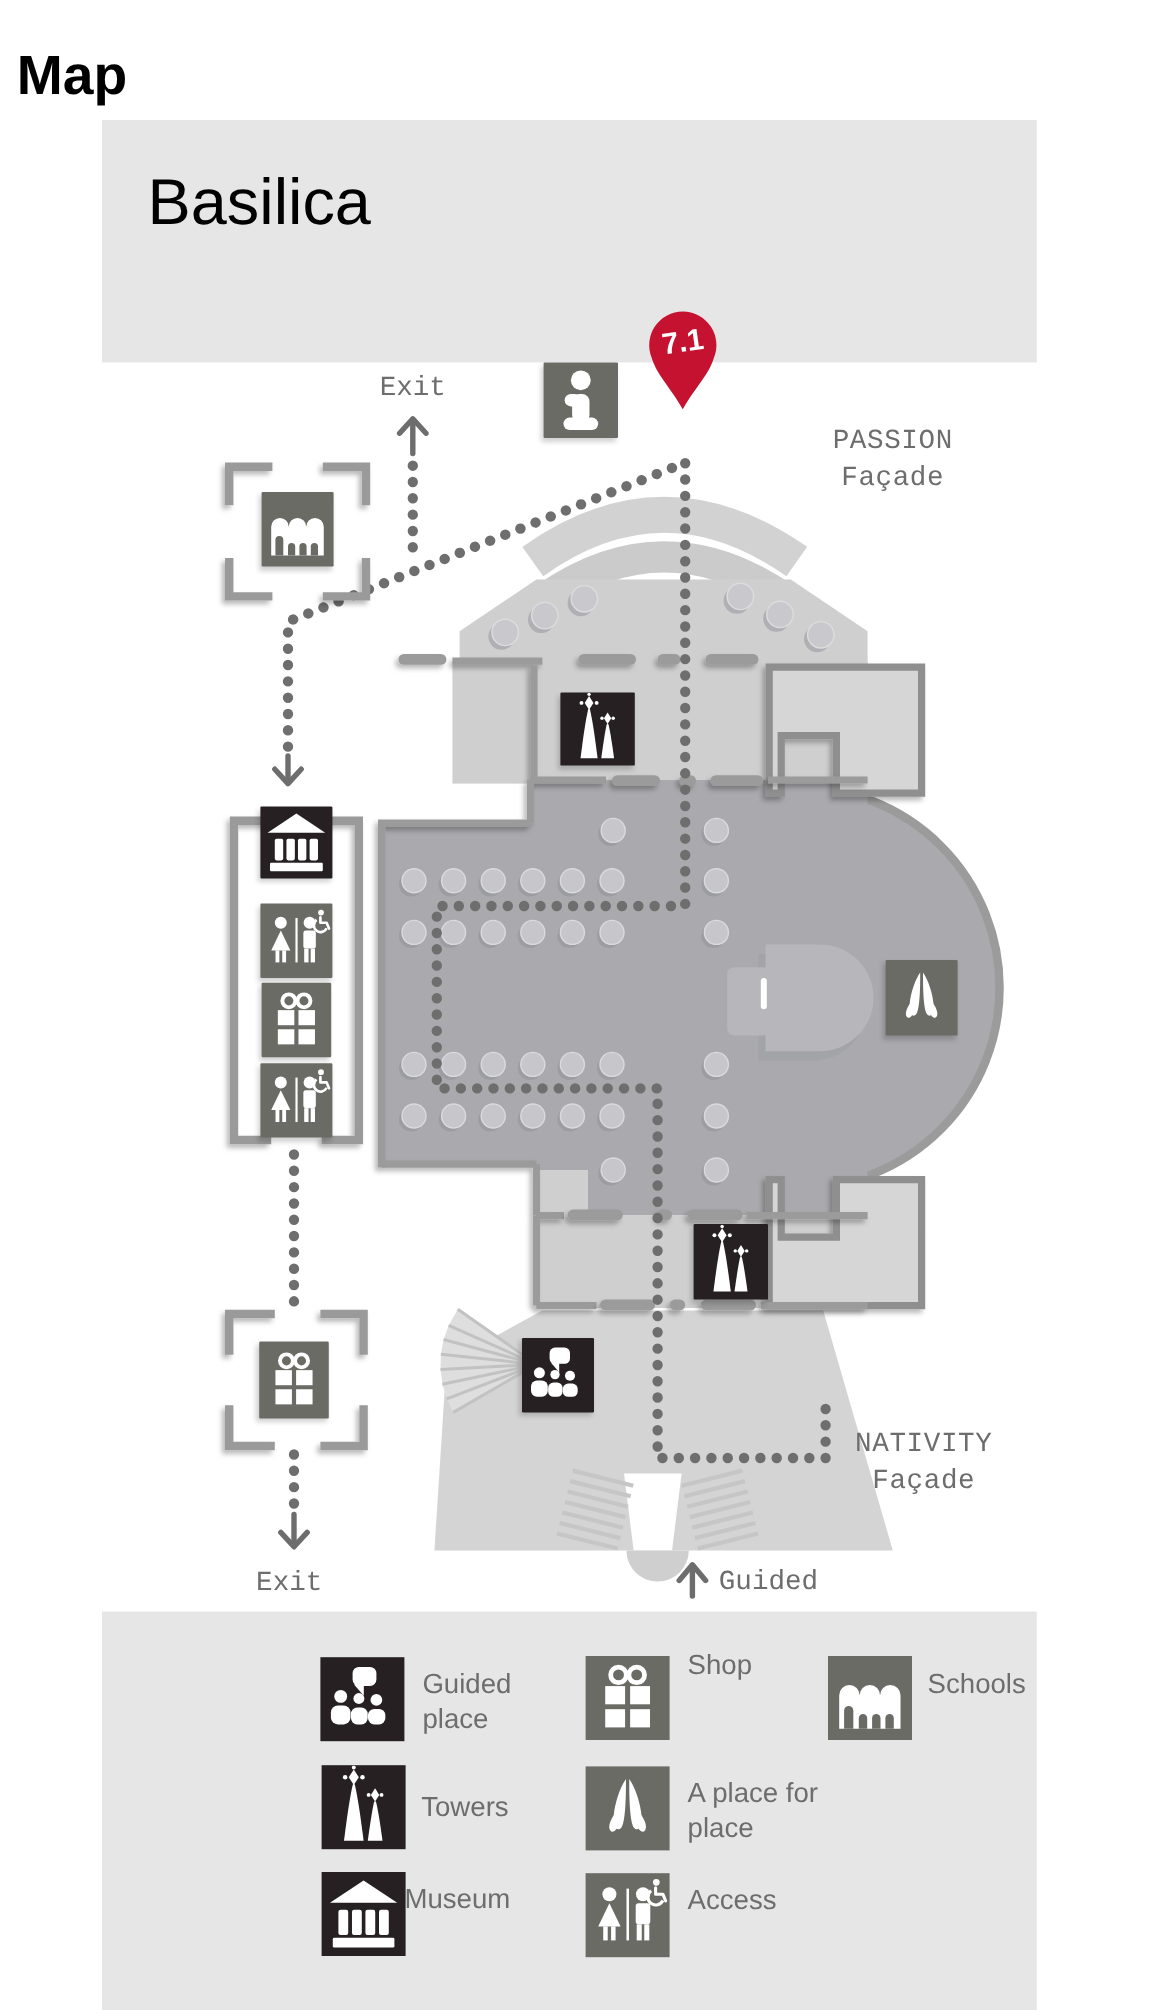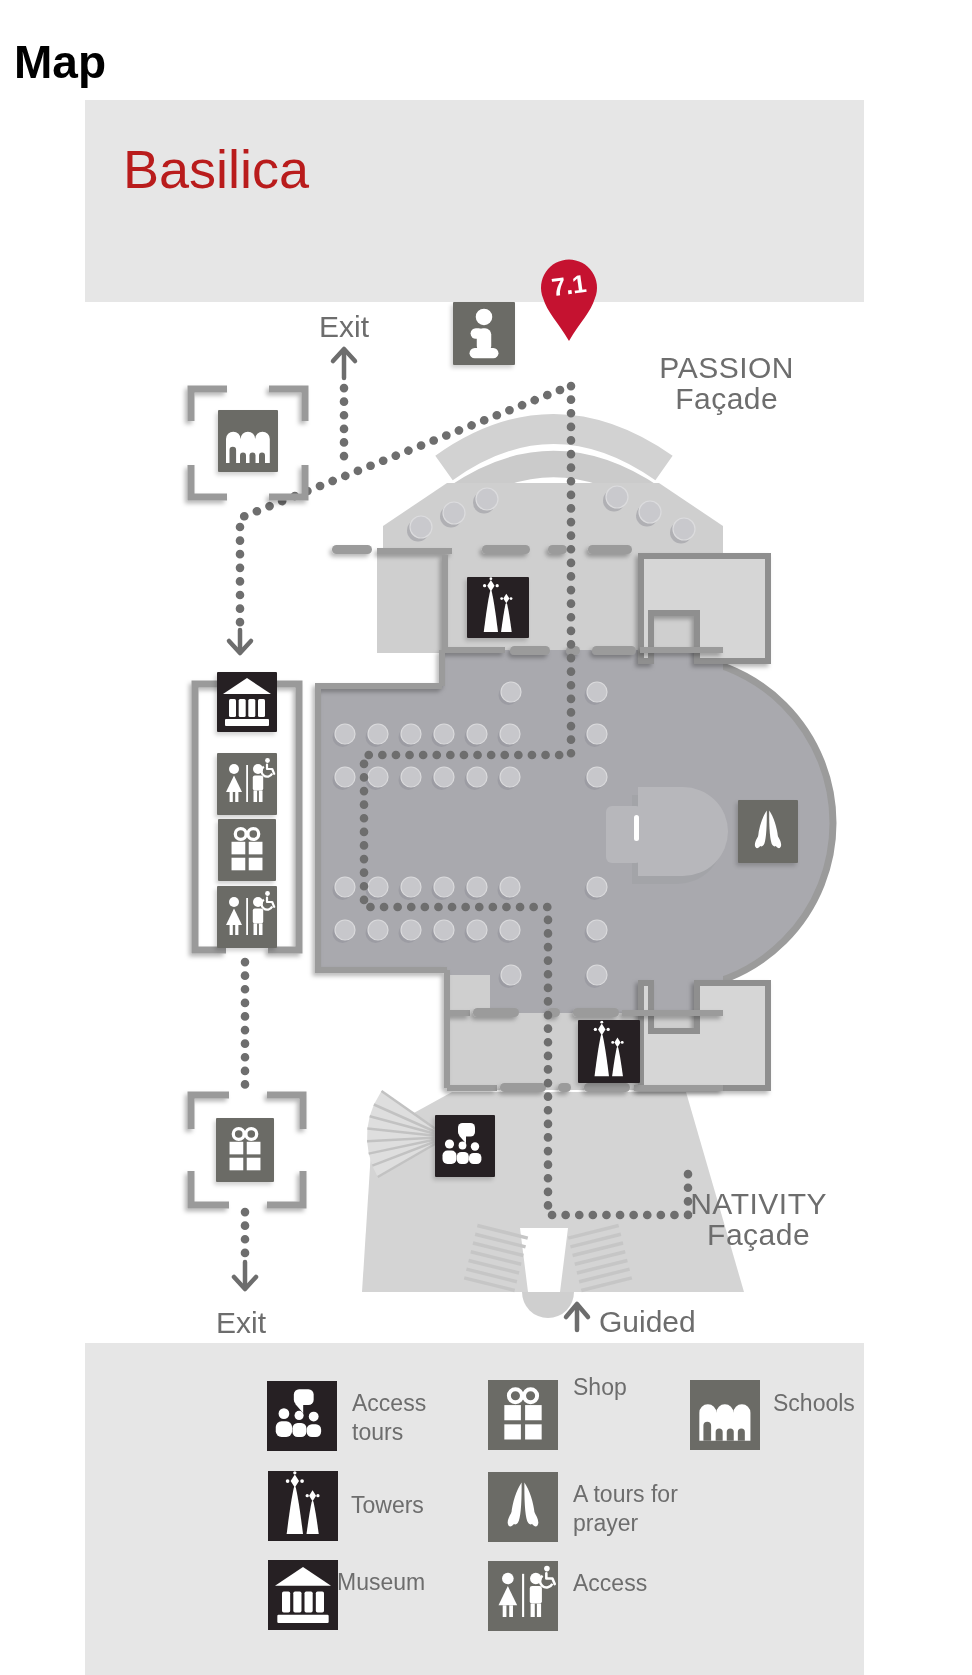--- a/index.html
+++ b/index.html
@@ -1,27 +1,27 @@
 <!DOCTYPE html>
 <html><head>
 <meta charset="utf-8">
 <style>
   html,body{margin:0;padding:0;background:#fff;}
   .page{position:relative;width:864px;height:1675px;background:#fff;overflow:hidden;
         font-family:"Liberation Sans",sans-serif;}
   .page-title{position:absolute;left:14px;top:4px;font-size:46px;font-weight:bold;color:#000;}
   .band{position:absolute;left:85px;top:100px;width:849px;height:202px;background:#e6e6e6;}
-  .map-title{position:absolute;left:38px;top:38px;font-size:54px;color:#b91c1c;}
+  .map-title{position:absolute;left:38px;top:38px;font-size:54px;color:#000000;}
   .legend-band{position:absolute;left:85px;top:1343px;width:849px;height:332px;background:#e6e6e6;}
   svg.plan{position:absolute;left:0;top:0;pointer-events:none;}
   .tile{position:absolute;border-radius:1px;box-shadow:-2px 3px 4px rgba(0,0,0,.18);}
   .tile.dark{background:#262023;}
   .tile.gray{background:#6b6b66;}
   .tile svg{width:100%;height:100%;display:block;fill:#fff;}
-  .maplabel{position:absolute;color:#6d6d6d;font-size:30px;}
+  .maplabel{position:absolute;color:#6d6d6d;font-size:23px;font-family:Liberation Mono, monospace;}
   .right-align{text-align:center;line-height:31px;letter-spacing:.5px;}
   .centerx{transform:translateX(-50%);}
   .pin-label{position:absolute;left:569px;top:271px;transform:translateX(-50%) rotate(-8deg);
              color:#fff;font-size:25px;font-weight:bold;}
   .legend-item-label{position:absolute;color:#6d6d6d;font-size:23px;line-height:29px;}
   .ltile{position:absolute;width:70px;height:70px;}
   .ltile svg{width:100%;height:100%;display:block;fill:#fff;}
   .ltile.dark{background:#262023;}
   .ltile.gray{background:#6b6b66;}
 </style>
@@ -383,21 +383,21 @@
   </div>
   <div class="maplabel centerx" style="left:241px;top:1306px">Exit</div>
   <div class="maplabel" style="left:599px;top:1305px">Guided</div>
 
   <div class="legend-band">
     <div class="ltile dark" style="left:182px;top:38px">
         <svg viewBox="0 0 60 60">
           <use href="#sym-guided"></use>
         </svg>
       </div>
-    <div class="legend-item-label" style="left:267px;top:46px;width:110px">Access tours</div>
+    <div class="legend-item-label" style="left:267px;top:46px;width:110px">Guided place</div>
 
     <div class="ltile gray" style="left:403px;top:37px">
         <svg viewBox="0 0 60 60">
           <use href="#sym-shop"></use>
         </svg>
       </div>
     <div class="legend-item-label" style="left:488px;top:30px">Shop</div>
 
     <div class="ltile gray" style="left:605px;top:37px">
         <svg viewBox="0 0 60 60">
@@ -411,21 +411,21 @@
           <use href="#sym-towers"></use>
         </svg>
       </div>
     <div class="legend-item-label" style="left:266px;top:148px">Towers</div>
 
     <div class="ltile gray" style="left:403px;top:129px">
         <svg viewBox="0 0 60 60">
           <use href="#sym-prayer"></use>
         </svg>
       </div>
-    <div class="legend-item-label" style="left:488px;top:137px;width:150px">A tours for prayer</div>
+    <div class="legend-item-label" style="left:488px;top:137px;width:150px">A place for place</div>
 
     <div class="ltile dark" style="left:183px;top:217px">
         <svg viewBox="0 0 60 60">
           <use href="#sym-museum"></use>
         </svg>
       </div>
     <div class="legend-item-label" style="left:252px;top:225px">Museum</div>
 
     <div class="ltile gray" style="left:403px;top:218px">
         <svg viewBox="0 0 60 60">

